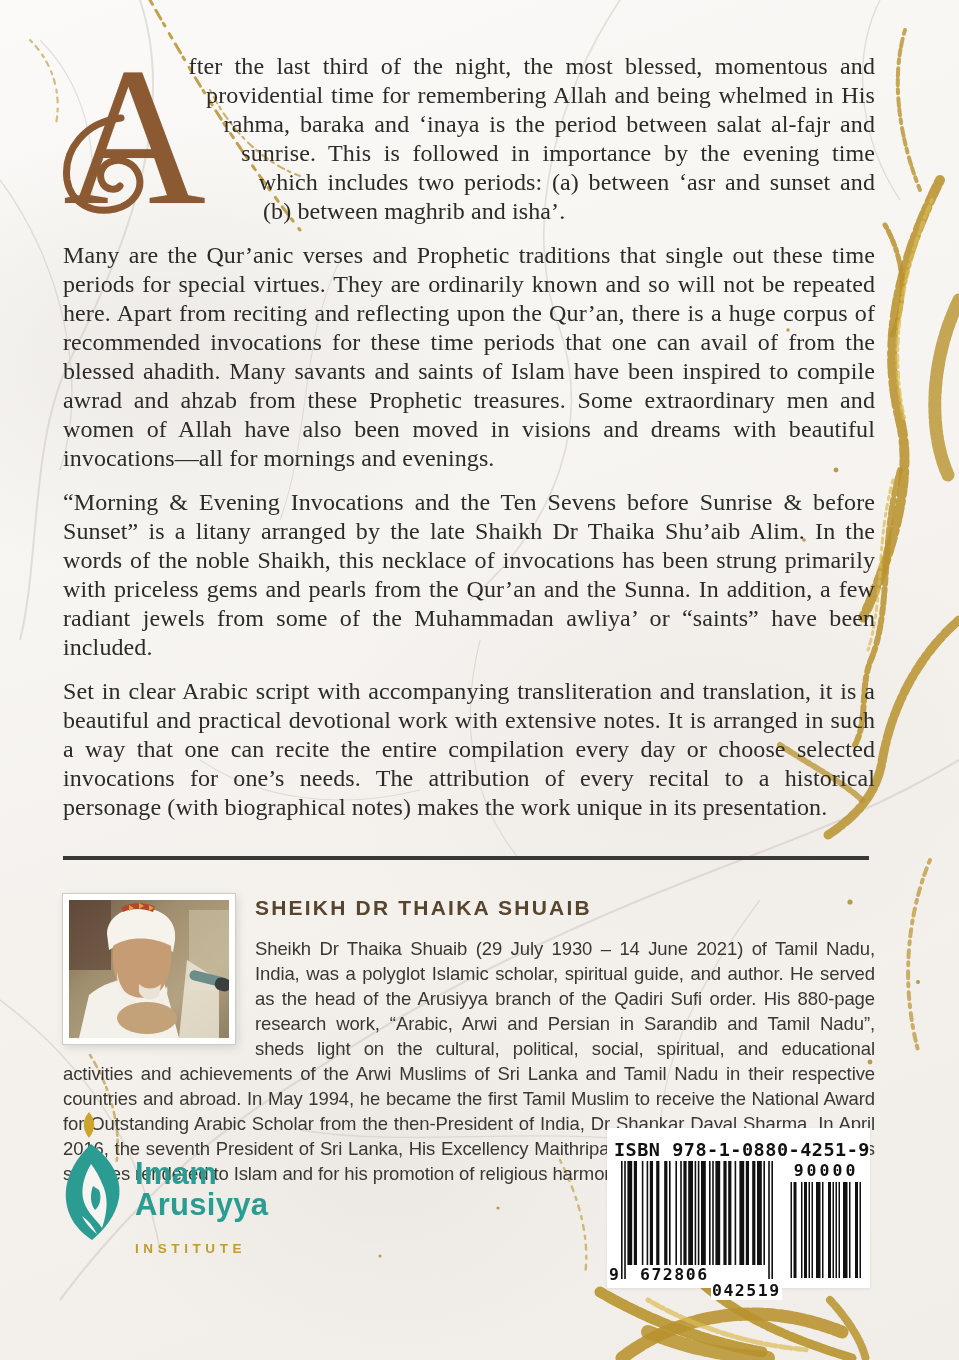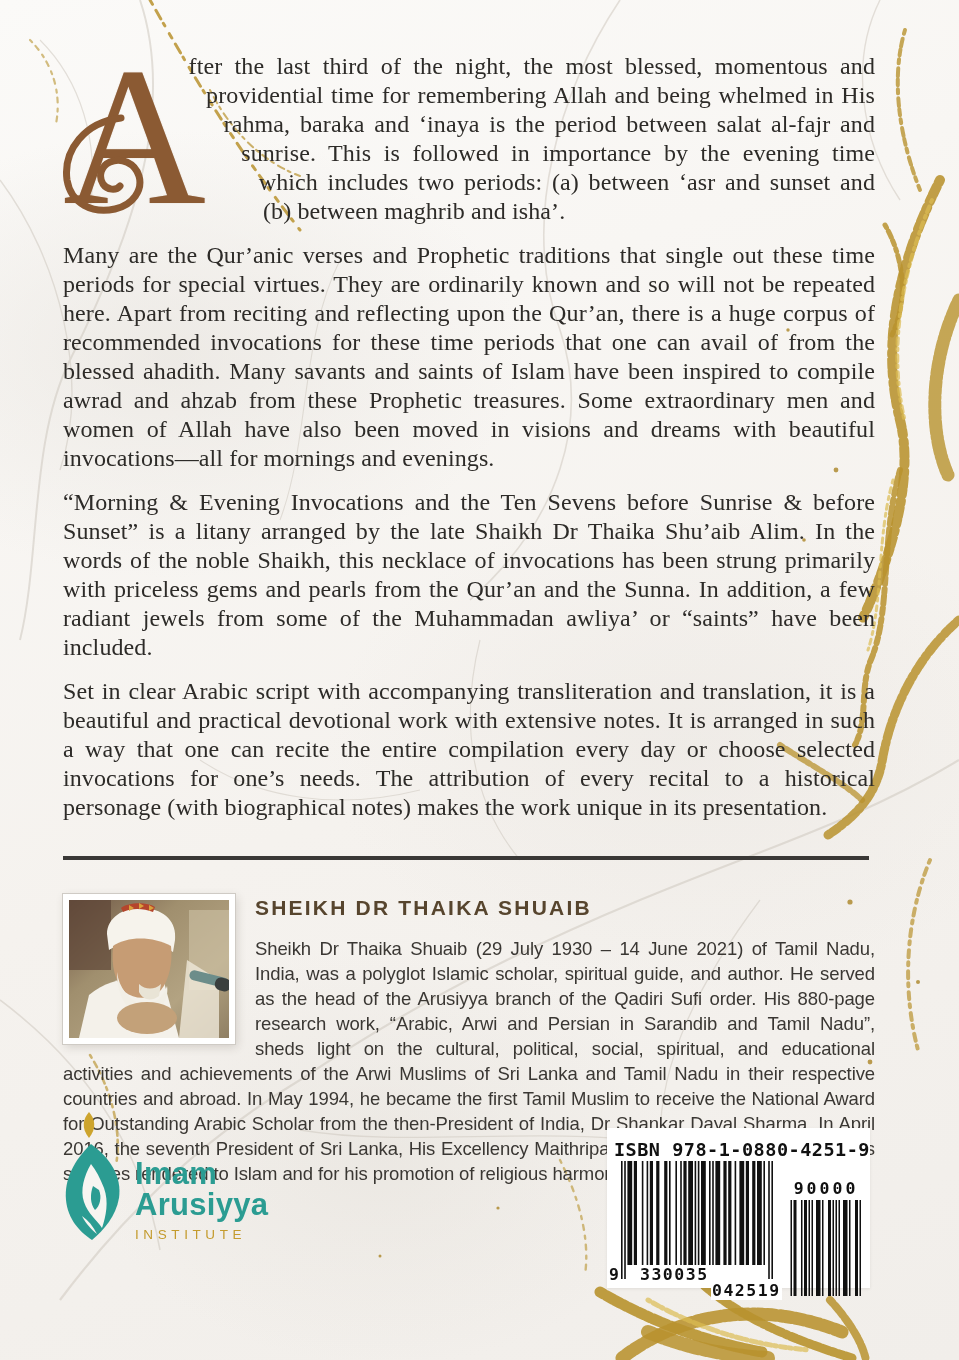--- a/index.html
+++ b/index.html
@@ -49,38 +49,38 @@
   }
   .bio{
     font-family:"Liberation Sans","DejaVu Sans",sans-serif;
     font-size:18.5px;line-height:25px;text-align:justify;color:#3a3733;
     letter-spacing:-.1px;
   }
   
   .logo{position:absolute;left:64px;top:1112px;z-index:3;display:flex;align-items:flex-start;}
   .logo-text{margin-left:13px;padding-top:46px;font-family:"Liberation Sans","DejaVu Sans",sans-serif;}
   .logo-word{font-size:31px;font-weight:bold;color:var(--teal);line-height:31px;letter-spacing:.3px;}
-  .logo-institute{font-size:13.5px;font-weight:normal;color:var(--gold);letter-spacing:4.6px;margin-top:7px;}
+  .logo-institute{font-size:13.5px;font-weight:bold;color:var(--gold);letter-spacing:4.6px;margin-top:21px;}
   .barcode-box{
     position:absolute;right:89px;top:1128px;width:263px;height:160px;
     background:#fff;z-index:3;box-shadow:0 1px 3px rgba(0,0,0,.08);
     font-family:"DejaVu Sans Mono","Liberation Mono",monospace;color:#111;
   }
   .isbn-line{text-align:right;font-size:18.5px;font-weight:bold;letter-spacing:.5px;padding-top:11px;}
   .bars-area{position:relative;height:130px;margin-top:1px;}
   .ean13-svg{position:absolute;left:14px;top:0;}
   .ean13-svg rect,.ean5-svg rect{fill:#111;}
   .ean13-digits span{
     position:absolute;font-size:16.5px;font-weight:bold;background:#fff;
     letter-spacing:1.5px;top:104px;padding:0 1px;
   }
   .d-first{left:1px;}
   .d-left{left:32px;}
   .d-right{left:104px;margin-top:16px;}
-  .supp{position:absolute;left:182px;top:18px;width:74px;text-align:center;}
+  .supp{position:absolute;left:182px;top:0;width:74px;text-align:center;}
   .supp-num{font-size:16.5px;font-weight:bold;letter-spacing:3px;}
   .ean5-svg{display:block;margin:2px auto 0;}
 </style>
 </head>
 <body>
 
 <div class="cover">
 
   <svg class="marble" width="959" height="1360" viewBox="0 0 959 1360">
     <g fill="none" stroke="#cfc9c0" opacity="0.55">
@@ -229,21 +229,21 @@
           <rect x="118.40" y="0" width="4.80" height="104"></rect>
           <rect x="124.80" y="0" width="3.20" height="104"></rect>
           <rect x="131.20" y="0" width="3.20" height="104"></rect>
           <rect x="136.00" y="0" width="4.80" height="104"></rect>
           <rect x="142.40" y="0" width="1.60" height="104"></rect>
           <rect x="147.20" y="0" width="1.60" height="118"></rect>
           <rect x="150.40" y="0" width="1.60" height="118"></rect>
         </svg>
       <div class="ean13-digits">
         <span class="d-first">9</span>
-        <span class="d-left">330035</span>
+        <span class="d-left">672806</span>
         <span class="d-right">042519</span>
       </div>
       <div class="supp">
         <div class="supp-num">90000</div>
         <svg class="ean5-svg" id="ean5" width="74" height="96">
             <rect x="1.50" y="0" width="1.50" height="96"></rect>
             <rect x="4.50" y="0" width="3.00" height="96"></rect>
             <rect x="12.00" y="0" width="1.50" height="96"></rect>
             <rect x="15.00" y="0" width="3.00" height="96"></rect>
             <rect x="19.50" y="0" width="1.50" height="96"></rect>

